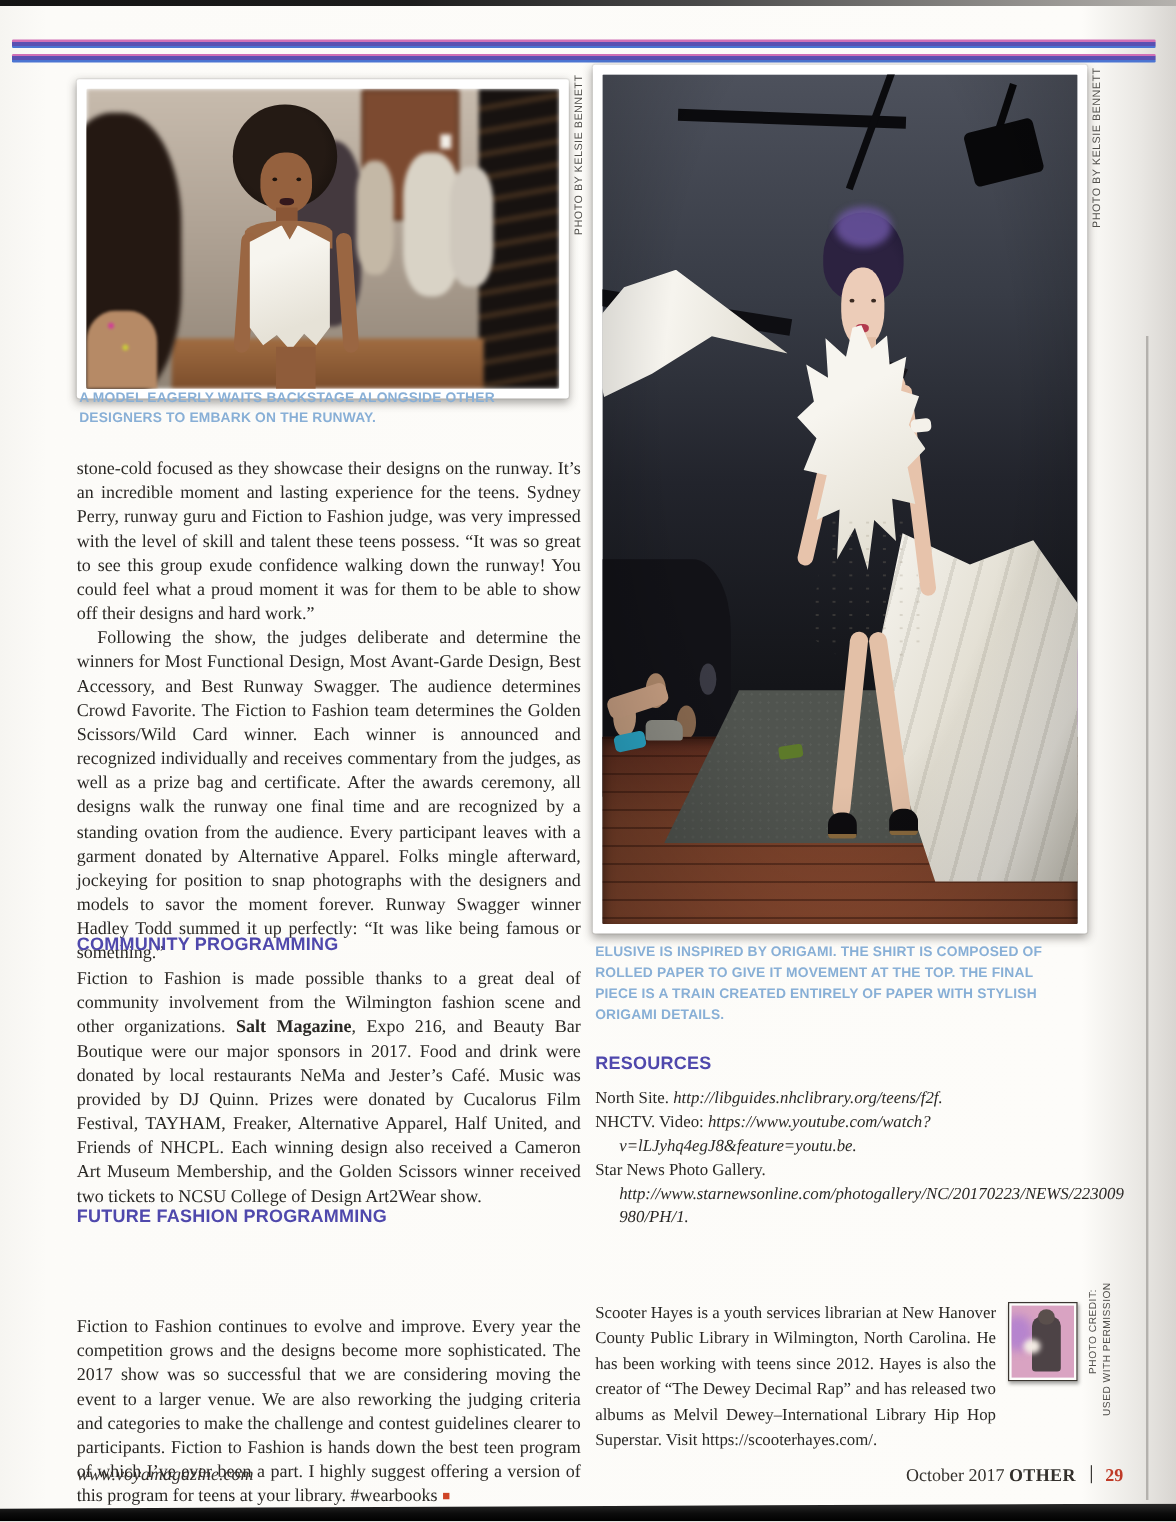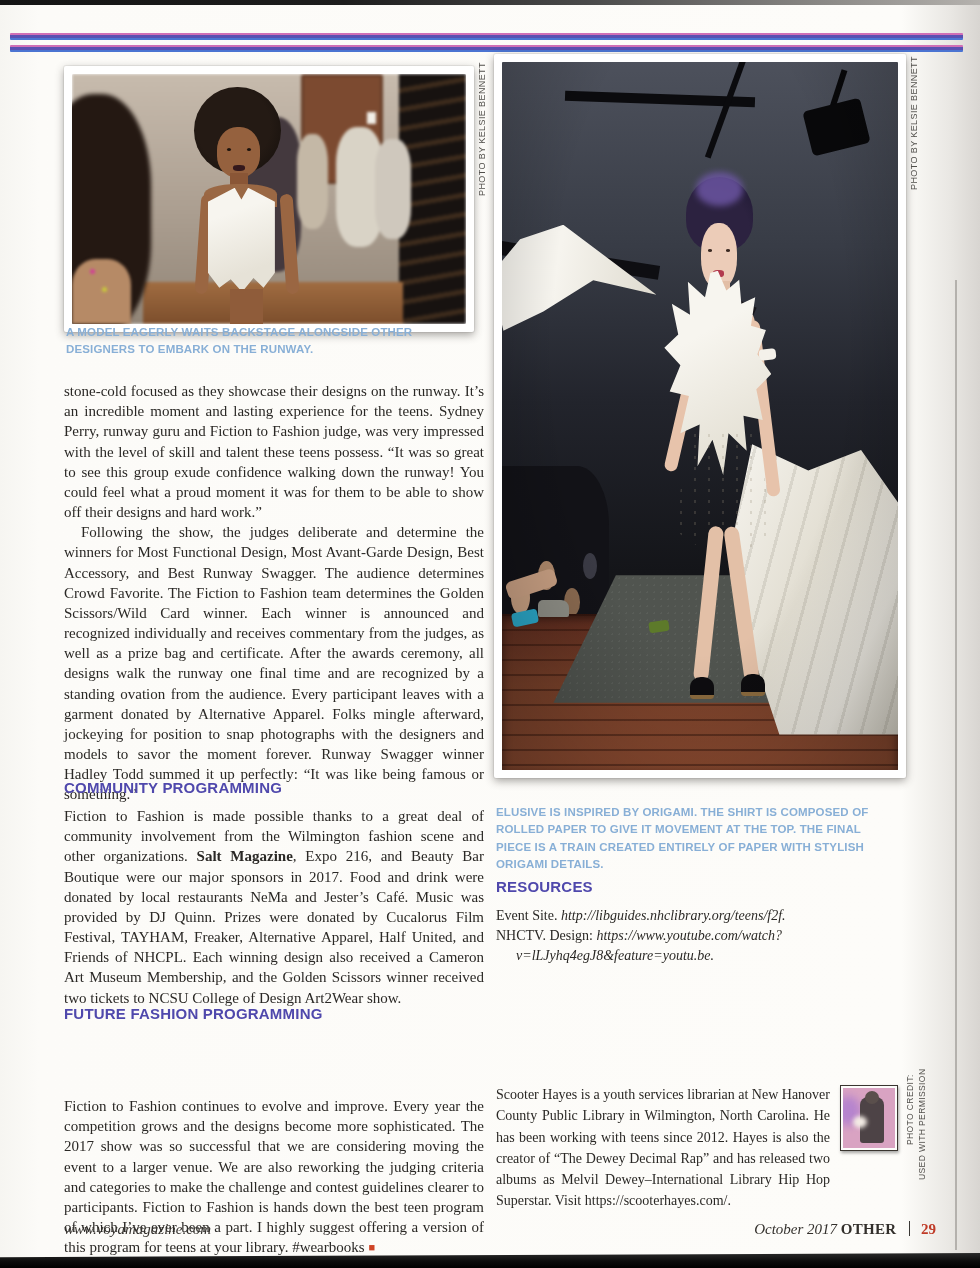--- a/index.html
+++ b/index.html
@@ -50,21 +50,21 @@
     box-shadow:1px 2px 3px rgba(0,0,0,.35); }
   .bio-photo { position:relative; width:100%; height:100%; background:#d9a3c2; overflow:hidden; }
   .bp-smoke { position:absolute; left:-8px; top:8px; width:26px; height:30px; background:#b07fd0; border-radius:50%; filter:blur(4px); opacity:.85; }
   .bp-figure { position:absolute; left:17px; top:9px; width:24px; height:46px; background:#4d4346; border-radius:8px 8px 3px 3px; }
   .bp-head { position:absolute; left:22px; top:3px; width:14px; height:13px; background:#5a4f4c; border-radius:50%; }
   .bp-flash { position:absolute; left:10px; top:28px; width:14px; height:12px; background:#f3ebe4; border-radius:50%; filter:blur(2px); }
 
   .footer { position:absolute; top:1221px; left:0; width:980px; font-size:15px; color:#33302c; }
   .footer-site { position:absolute; left:64px; font-style:italic; }
   .footer-right { position:absolute; right:44px; top:0; }
-  .footer-issue { font-style:italic; }
+  .footer-issue { }
   .footer-mag { font-weight:700; letter-spacing:.3px; }
   .footer-sep { display:inline-block; width:1px; height:15px; background:#3a3835; margin:0 7px 0 9px; vertical-align:-2px; }
   .footer-page { font-weight:700; color:#bf3a27; }
 
   
   .bs-bg { position:absolute; inset:0; filter:blur(1.6px); }
   .bs-wall { position:absolute; inset:0; background:linear-gradient(180deg,#c7bbad 0%, #ab9e90 55%, #918577 100%); }
   .bs-door { position:absolute; left:58%; top:0; width:21%; height:44%; background:#7c4a30; border:3px solid #68402a; border-radius:3px 3px 0 0; }
   .bs-sign { position:absolute; right:4px; top:34%; width:9px; height:12px; background:#f2efe8; }
   .bs-stairs { position:absolute; right:0; top:0; width:17%; height:100%;
@@ -240,26 +240,27 @@
       <div class="rw-skirt"></div>
       <div class="rw-leg" style="left:50.2%; top:65.5%; transform:rotate(6deg);"></div>
       <div class="rw-leg" style="left:58.6%; top:65.5%; transform:rotate(-8deg);"></div>
       <div class="rw-shoe" style="left:47.6%; top:86.8%;"></div>
       <div class="rw-shoe" style="left:60.4%; top:86.4%;"></div>
       <div class="rw-vignette"></div>
     </div>
   </div>
   <div class="vcredit" style="left:909px; top:62px; height:128px;">PHOTO BY KELSIE BENNETT</div>
 
-  <div class="caption" style="left:496px; top:786px; width:398px;margin-top:18px;">ELUSIVE IS INSPIRED BY ORIGAMI. THE SHIRT IS COMPOSED OF ROLLED PAPER TO GIVE IT MOVEMENT AT THE TOP. THE FINAL PIECE IS A TRAIN CREATED ENTIRELY OF PAPER WITH STYLISH ORIGAMI DETAILS.</div>
+  <div class="caption" style="left:496px; top:786px; width:398px;">ELUSIVE IS INSPIRED BY ORIGAMI. THE SHIRT IS COMPOSED OF ROLLED PAPER TO GIVE IT MOVEMENT AT THE TOP. THE FINAL PIECE IS A TRAIN CREATED ENTIRELY OF PAPER WITH STYLISH ORIGAMI DETAILS.</div>
 
   <div class="section-head" style="left:496px; top:878px;">RESOURCES</div>
   <div class="res-list" style="left:496px; top:906px; width:444px;">
-    <div class="res-item"><span>Event Site. </span><span class="res-url">http://libguides.nhclibrary.org/teens/f2f.</span></div>
-    <div class="res-item"><span>NHCTV. Design: </span><span class="res-url">https://www.youtube.com/watch?v=lLJyhq4egJ8&amp;feature=youtu.be.</span></div>
+    <div class="res-item"><span>North Site. </span><span class="res-url">http://libguides.nhclibrary.org/teens/f2f.</span></div>
+    <div class="res-item"><span>NHCTV. Video: </span><span class="res-url">https://www.youtube.com/watch?v=lLJyhq4egJ8&amp;feature=youtu.be.</span></div>
+    <div class="res-item"><span>Star News Photo Gallery. </span><span class="res-url">http://www.starnewsonline.com/photogallery/NC/20170223/NEWS/223009980/PH/1.</span></div>
   </div>
 
   <div class="bio-text" style="left:496px; top:1084px; width:334px;">Scooter Hayes is a youth services librarian at New Hanover County Public Library in Wilmington, North Carolina. He has been working with teens since 2012. Hayes is also the creator of “The Dewey Decimal Rap” and has released two albums as Melvil Dewey–International Library Hip Hop Superstar. Visit https://scooterhayes.com/.</div>
   <div class="bio-photo-frame" style="left:840px; top:1085px; width:58px; height:66px;">
     <div class="bio-photo">
       <div class="bp-smoke"></div>
       <div class="bp-figure"></div>
       <div class="bp-head"></div>
       <div class="bp-flash"></div>
     </div>

